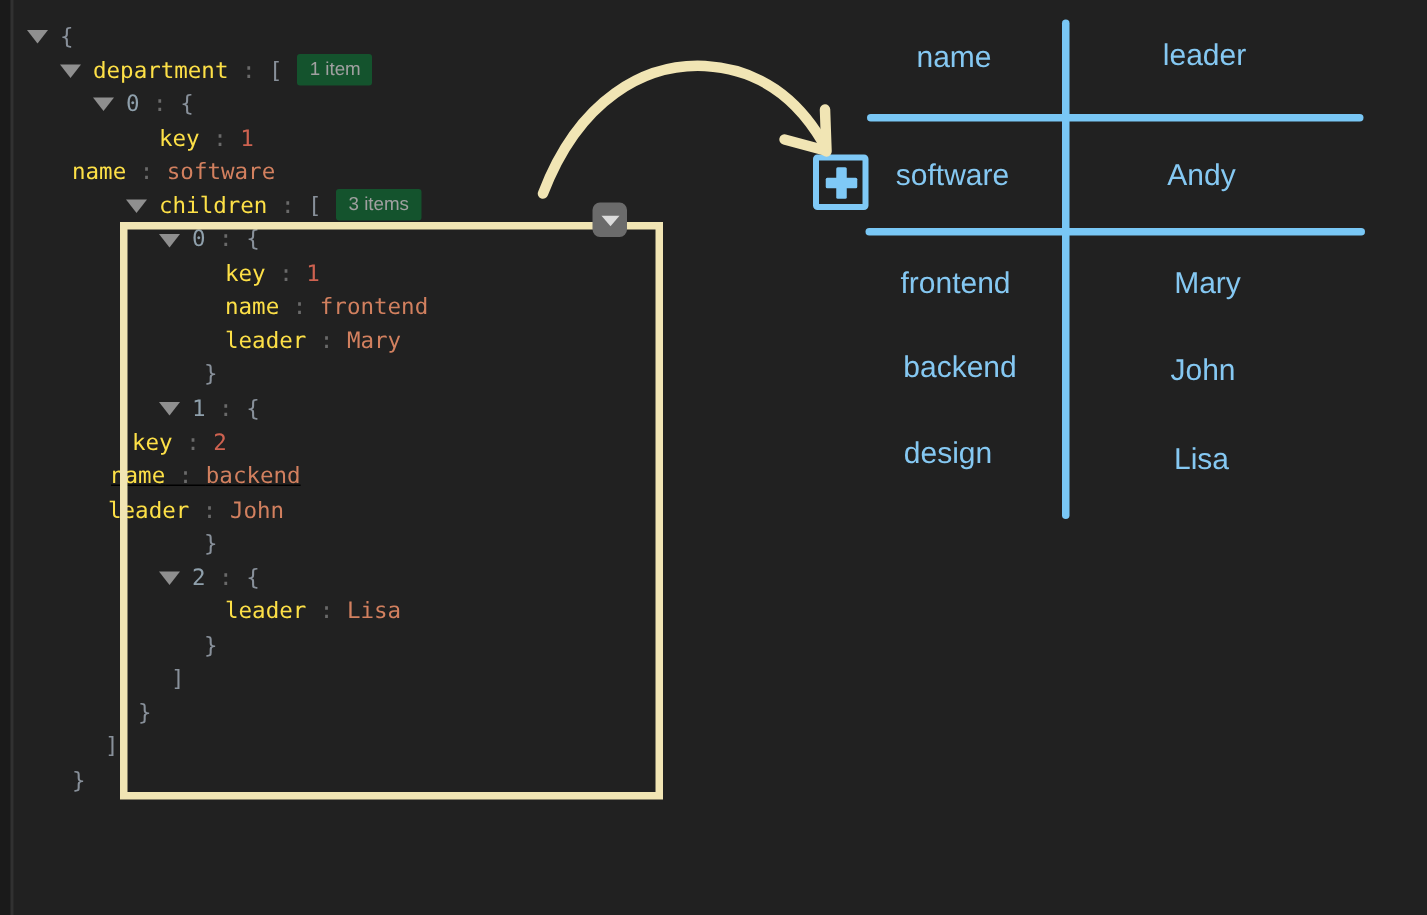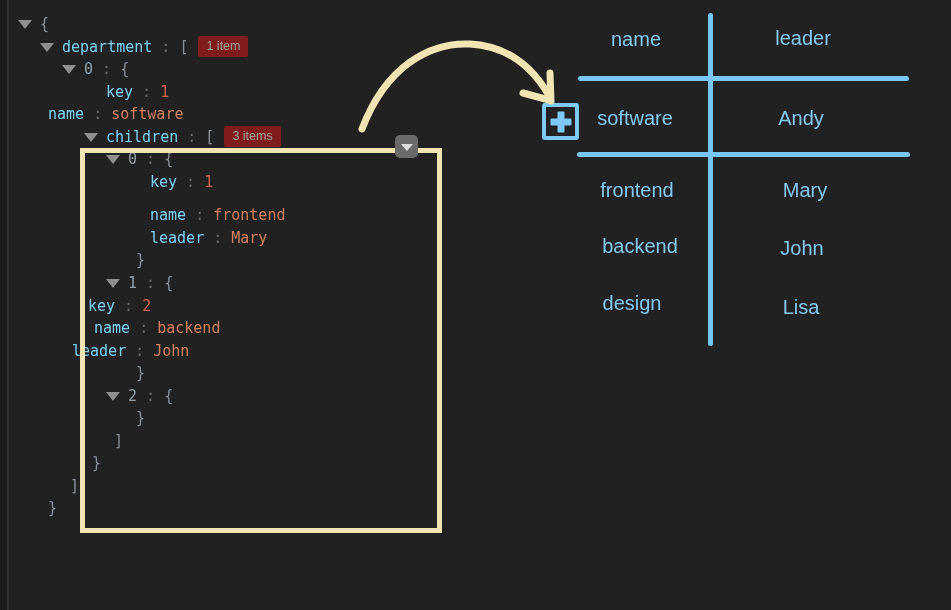--- a/index.html
+++ b/index.html
@@ -8,28 +8,28 @@
 
   
   .gutter{position:absolute;left:0;top:0;width:7px;height:610px;background:#1A1A1A;}
   .gutter-line{position:absolute;left:7px;top:0;width:2px;height:610px;background:#313131;}
 
   
   #tree{position:absolute;left:0;top:13px;width:530px;}
   .trow{position:relative;height:22.56px;line-height:22.56px;font-size:15px;white-space:pre;}
   .exp{display:inline-block;width:0;height:0;border:7px solid transparent;border-top:9px solid #8F8F8F;
        border-bottom:none;margin-right:8px;vertical-align:middle;}
-  .tk-key{color:#7dd3fc;}
+  .tk-key{color:#fde047;}
   .tk-str{color:#D2805F;}
   .tk-num{color:#CE6250;}
   .tk-punct{color:#88909A;}
   .tk-index{color:#8FA0AC;}
   .tk-colon{color:#6A6A6A;}
   .badge{display:inline-block;vertical-align:middle;margin-left:10px;margin-top:-2px;
-         background:#7f1d1d;color:#A0A0A0;font-family:"Liberation Sans",sans-serif;
+         background:#14532d;color:#A0A0A0;font-family:"Liberation Sans",sans-serif;
          font-size:12.5px;line-height:17px;padding:2px 8px;border-radius:2px;}
   .rule{position:absolute;left:102px;top:22px;width:293px;height:2px;background:#6C6C6C;}
   .ddbtn{position:absolute;left:395px;top:9px;width:23px;height:23px;background:#6B6B6B;
          border-radius:5px;z-index:4;}
   .ddtri{position:absolute;left:50%;top:50%;transform:translate(-50%,-30%);width:0;height:0;
          border:6px solid transparent;border-top:7px solid #DCDCDC;border-bottom:none;}
 
   
   .hl-box{position:absolute;left:80px;top:148px;width:362px;height:385px;box-sizing:border-box;
           border:5px solid #F1E5B4;pointer-events:none;z-index:3;}
@@ -67,29 +67,30 @@
 
   <div id="tree">
       <div class="trow" style="padding-left: 18px;"><span class="exp"></span><span class="tk-punct">{</span></div>
       <div class="trow" style="padding-left: 40px;"><span class="exp"></span><span class="tk-key">department</span><span class="tk-colon"> : </span><span class="tk-punct">[</span><span class="badge">1 item</span></div>
       <div class="trow" style="padding-left: 62px;"><span class="exp"></span><span class="tk-index">0</span><span class="tk-colon"> : </span><span class="tk-punct">{</span></div>
       <div class="trow" style="padding-left: 106px;"><span class="tk-key">key</span><span class="tk-colon"> : </span><span class="tk-num">1</span></div>
       <div class="trow" style="padding-left: 48px;"><span class="tk-key">name</span><span class="tk-colon"> : </span><span class="tk-str">software</span></div>
       <div class="trow" style="padding-left: 84px;"><span class="exp"></span><span class="tk-key">children</span><span class="tk-colon"> : </span><span class="tk-punct">[</span><span class="badge">3 items</span><span class="rule"></span><span class="ddbtn"><span class="ddtri"></span></span></div>
       <div class="trow" style="padding-left: 106px;"><span class="exp"></span><span class="tk-index">0</span><span class="tk-colon"> : </span><span class="tk-punct">{</span></div>
       <div class="trow" style="padding-left: 150px;"><span class="tk-key">key</span><span class="tk-colon"> : </span><span class="tk-num">1</span></div>
-      <div class="trow" style="padding-left: 150px; margin-top: 11px;"><span class="tk-key">name</span><span class="tk-colon"> : </span><span class="tk-str">frontend</span></div>
+      <div class="trow" style="padding-left: 150px;"><span class="tk-key">name</span><span class="tk-colon"> : </span><span class="tk-str">frontend</span></div>
       <div class="trow" style="padding-left: 150px;"><span class="tk-key">leader</span><span class="tk-colon"> : </span><span class="tk-str">Mary</span></div>
       <div class="trow" style="padding-left: 136px;"><span class="tk-punct">}</span></div>
       <div class="trow" style="padding-left: 106px;"><span class="exp"></span><span class="tk-index">1</span><span class="tk-colon"> : </span><span class="tk-punct">{</span></div>
       <div class="trow" style="padding-left: 88px;"><span class="tk-key">key</span><span class="tk-colon"> : </span><span class="tk-num">2</span></div>
-      <div class="trow" style="padding-left: 94px;"><span class="tk-key">name</span><span class="tk-colon"> : </span><span class="tk-str">backend</span></div>
+      <div class="trow" style="padding-left: 74px; text-decoration: underline;"><span class="tk-key">name</span><span class="tk-colon"> : </span><span class="tk-str">backend</span></div>
       <div class="trow" style="padding-left: 72px;"><span class="tk-key">leader</span><span class="tk-colon"> : </span><span class="tk-str">John</span></div>
       <div class="trow" style="padding-left: 136px;"><span class="tk-punct">}</span></div>
       <div class="trow" style="padding-left: 106px;"><span class="exp"></span><span class="tk-index">2</span><span class="tk-colon"> : </span><span class="tk-punct">{</span></div>
+      <div class="trow" style="padding-left: 150px;"><span class="tk-key">leader</span><span class="tk-colon"> : </span><span class="tk-str">Lisa</span></div>
       <div class="trow" style="padding-left: 136px;"><span class="tk-punct">}</span></div>
       <div class="trow" style="padding-left: 114px;"><span class="tk-punct">]</span></div>
       <div class="trow" style="padding-left: 92px;"><span class="tk-punct">}</span></div>
       <div class="trow" style="padding-left: 70px;"><span class="tk-punct">]</span></div>
       <div class="trow" style="padding-left: 48px;"><span class="tk-punct">}</span></div>
     </div>
 
   <div class="hl-box"></div>
 
   <svg class="arrow-svg" viewBox="0 0 951 610">

